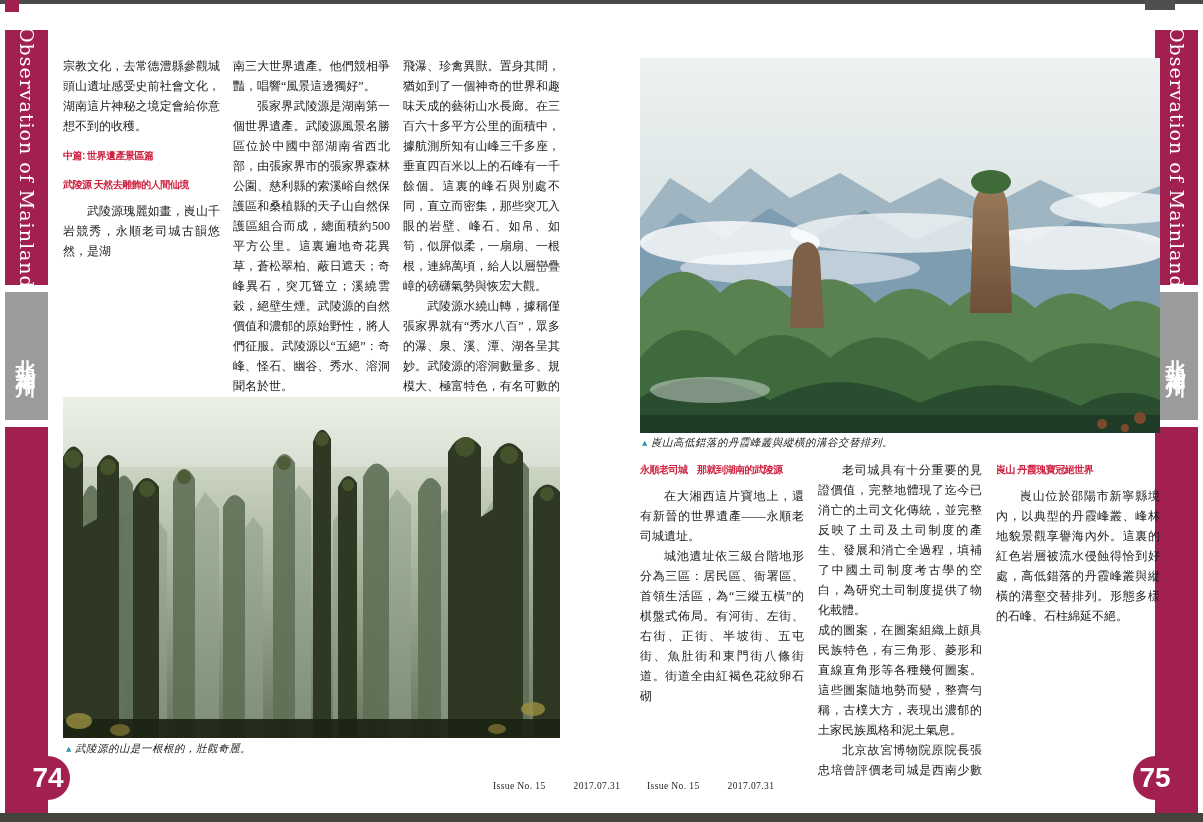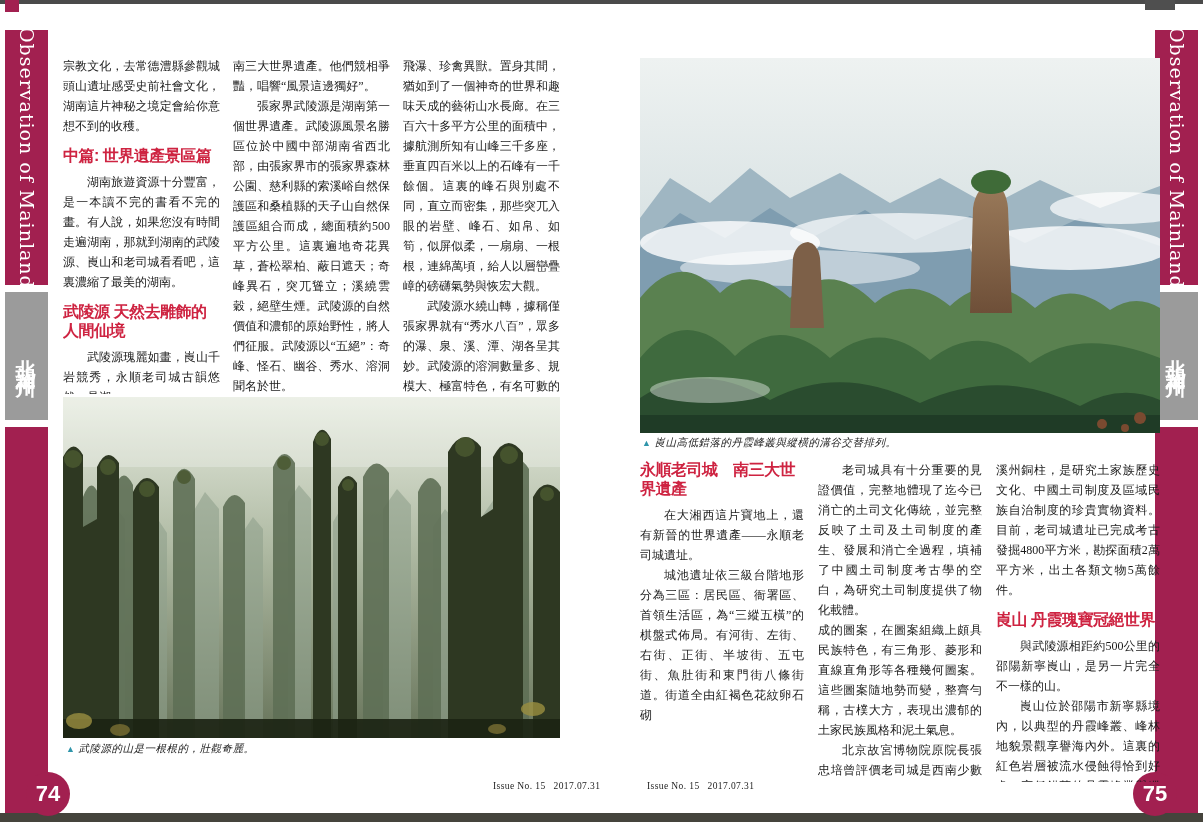--- a/index.html
+++ b/index.html
@@ -18,53 +18,53 @@
   .title-block{position:absolute;top:30px;left:0;width:43px;height:255px;background:#a22050;
                display:flex;align-items:center;justify-content:center;}
   .journal-title{writing-mode:vertical-rl;color:#fff;font-family:"DejaVu Serif",serif;
                  font-size:19px;letter-spacing:1px;white-space:nowrap;}
   .section-block{position:absolute;top:292px;left:0;width:43px;height:128px;background:#9b9b9b;
                  display:flex;align-items:center;justify-content:center;}
   .section-title{writing-mode:vertical-rl;text-orientation:upright;color:#fff;
                  font-family:"Liberation Sans",sans-serif;font-weight:bold;font-size:20px;
                  letter-spacing:6px;}
   .lower-block{position:absolute;top:427px;left:0;width:43px;bottom:0;background:#a22050;}
-  .page-circle{position:absolute;top:772px;width:44px;height:44px;border-radius:50%;
+  .page-circle{position:absolute;top:756px;width:44px;height:44px;border-radius:50%;
                background:#a22050;color:#fff;font-family:"Liberation Sans",sans-serif;
-               font-weight:bold;font-size:22px;display:flex;align-items:center;justify-content:center;}
+               font-weight:bold;font-size:28px;display:flex;align-items:center;justify-content:center;}
   .strip-left .page-circle{left:21px;}
   .strip-right .page-circle{right:21px;}
   
   .cols{position:absolute;display:flex;overflow:hidden;}
   .lp-cols{left:63px;top:56px;width:497px;height:338px;gap:13px;}
   .rp-cols{left:640px;top:460px;width:520px;height:322px;gap:14px;}
   .col{flex:0 0 auto;}
   .lp-cols .col{width:157px;}
   .rp-cols .col{width:164px;}
   .para{margin:0;font-size:12px;line-height:20px;text-align:justify;color:#1b1b1b;}
   .para.ind{text-indent:2em;}
   .head{margin:10px 0 7px;font-family:"Liberation Sans",sans-serif;font-weight:bold;
-        color:#ce2341;font-size:16px;line-height:19px;letter-spacing:-0.5px;}
+        color:#ce2341;font-size:10px;line-height:19px;letter-spacing:-0.5px;}
   .col > .head:first-child{margin-top:0;}
   
   .photo{position:absolute;overflow:hidden;}
   .lp-photo{left:63px;top:397px;width:497px;height:341px;}
   .rp-photo{left:640px;top:58px;width:520px;height:375px;}
   .photo svg{display:block;width:100%;height:100%;}
   .caption{position:absolute;font-size:10.5px;font-style:italic;color:#222;
-           font-family:Liberation Serif, serif;letter-spacing:0.5px;}
+           font-family:Liberation Mono, monospace;letter-spacing:0.5px;}
   .lp-caption{left:66px;top:742px;}
   .rp-caption{left:642px;top:436px;}
   .cap-marker{font-style:normal;color:#2f95aa;margin-right:3px;font-size:9px;}
   
   .footer{position:absolute;top:781px;font-size:9.5px;color:#222;
           font-family:"Liberation Serif",serif;letter-spacing:0.4px;}
   .footer-left{left:493px;}
   .footer-right{left:647px;}
-  .fdate{margin-left:8px;}
+  .fdate{margin-left:28px;}
 </style>
 </head>
 <body>
 
 <div class="spread">
 
   <div class="top-bar"></div>
   <div class="bottom-bar"></div>
 
   <div class="strip strip-left">
@@ -88,21 +88,20 @@
       <span class="section-title">北望神州</span>
     </div>
     <div class="lower-block"></div>
     <div class="page-circle">75</div>
   </div>
 
   <div class="cols lp-cols">
     <div class="col">
       <p class="para">宗教文化，去常德澧縣參觀城頭山遺址感受史前社會文化，湖南這片神秘之境定會給你意想不到的收穫。</p>
       <h3 class="head">中篇: 世界遺產景區篇</h3>
-      <p class="para ind">湖南旅遊資源十分豐富，是一本讀不完的書看不完的畫。有人說，如果您沒有時間走遍湖南，那就到湖南的武陵源、崀山和老司城看看吧，這裏濃縮了最美的湖南。</p>
       <h3 class="head">武陵源 天然去雕飾的人間仙境</h3>
       <p class="para ind">武陵源瑰麗如畫，崀山千岩競秀，永順老司城古韻悠然，是湖</p>
     </div>
     <div class="col">
       <p class="para">南三大世界遺產。他們競相爭豔，唱響“風景這邊獨好”。</p>
       <p class="para ind">張家界武陵源是湖南第一個世界遺產。武陵源風景名勝區位於中國中部湖南省西北部，由張家界市的張家界森林公園、慈利縣的索溪峪自然保護區和桑植縣的天子山自然保護區組合而成，總面積約500平方公里。這裏遍地奇花異草，蒼松翠柏、蔽日遮天；奇峰異石，突兀聳立；溪繞雲穀，絕壁生煙。武陵源的自然價值和濃郁的原始野性，將人們征服。武陵源以“五絕”：奇峰、怪石、幽谷、秀水、溶洞聞名於世。</p>
       <p class="para ind">這裏的風景沒有經過任何的人工雕鑿，到處是石柱石峰、斷崖絕壁、古樹名木、雲氣煙霧、流泉</p>
     </div>
     <div class="col">
       <p class="para">飛瀑、珍禽異獸。置身其間，猶如到了一個神奇的世界和趣味天成的藝術山水長廊。在三百六十多平方公里的面積中，據航測所知有山峰三千多座，垂直四百米以上的石峰有一千餘個。這裏的峰石與別處不同，直立而密集，那些突兀入眼的岩壁、峰石、如帛、如筍，似屏似柔，一扇扇、一根根，連綿萬頃，給人以層巒疊嶂的磅礴氣勢與恢宏大觀。</p>
@@ -201,33 +200,31 @@
           <circle cx="485" cy="370" r="4"></circle>
         </g>
     </svg>
   </div>
   <div class="caption rp-caption">
     <span class="cap-marker">▲</span><span>崀山高低錯落的丹霞峰叢與縱橫的溝谷交替排列。</span>
   </div>
 
   <div class="cols rp-cols">
     <div class="col">
-      <h3 class="head">永順老司城　南三大世界遺產</h3>
+      <h3 class="head">永順老司城　那就到湖南的武陵源</h3>
       <p class="para ind">在大湘西這片寶地上，還有新晉的世界遺產——永順老司城遺址。</p>
       <p class="para ind">城池遺址依三級台階地形分為三區：居民區、衙署區、首領生活區，為“三縱五橫”的棋盤式佈局。有河街、左街、右街、正街、半坡街、五屯街、魚肚街和東門街八條街道。街道全由紅褐色花紋卵石砌</p>
     </div>
     <div class="col">
       <p class="para ind">老司城具有十分重要的見證價值，完整地體現了迄今已消亡的土司文化傳統，並完整反映了土司及土司制度的產生、發展和消亡全過程，填補了中國土司制度考古學的空白，為研究土司制度提供了物化載體。</p>
       <p class="para">成的圖案，在圖案組織上頗具民族特色，有三角形、菱形和直線直角形等各種幾何圖案。這些圖案隨地勢而變，整齊勻稱，古樸大方，表現出濃郁的土家民族風格和泥土氣息。</p>
       <p class="para ind">北京故宮博物院原院長張忠培曾評價老司城是西南少數民族地區保存最為完整的軍事性城堡，是中國南方少數民族地區最具典型性的古文化遺存。老司城遺址及</p>
     </div>
     <div class="col">
-      <p class="para">溪州銅柱，是研究土家族歷史文化、中國土司制度及區域民族自治制度的珍貴實物資料。目前，老司城遺址已完成考古發掘4800平方米，勘探面積2萬平方米，出土各類文物5萬餘件。</p>
       <h3 class="head">崀山 丹霞瑰寶冠絕世界</h3>
-      <p class="para ind">與武陵源相距約500公里的邵陽新寧崀山，是另一片完全不一樣的山。</p>
       <p class="para ind">崀山位於邵陽市新寧縣境內，以典型的丹霞峰叢、峰林地貌景觀享譽海內外。這裏的紅色岩層被流水侵蝕得恰到好處，高低錯落的丹霞峰叢與縱橫的溝壑交替排列。形態多樣的石峰、石柱綿延不絕。</p>
     </div>
   </div>
 
   <div class="footer footer-right">
     <span>Issue No. 15</span><span class="fdate">2017.07.31</span>
   </div>
 
 </div>
 

